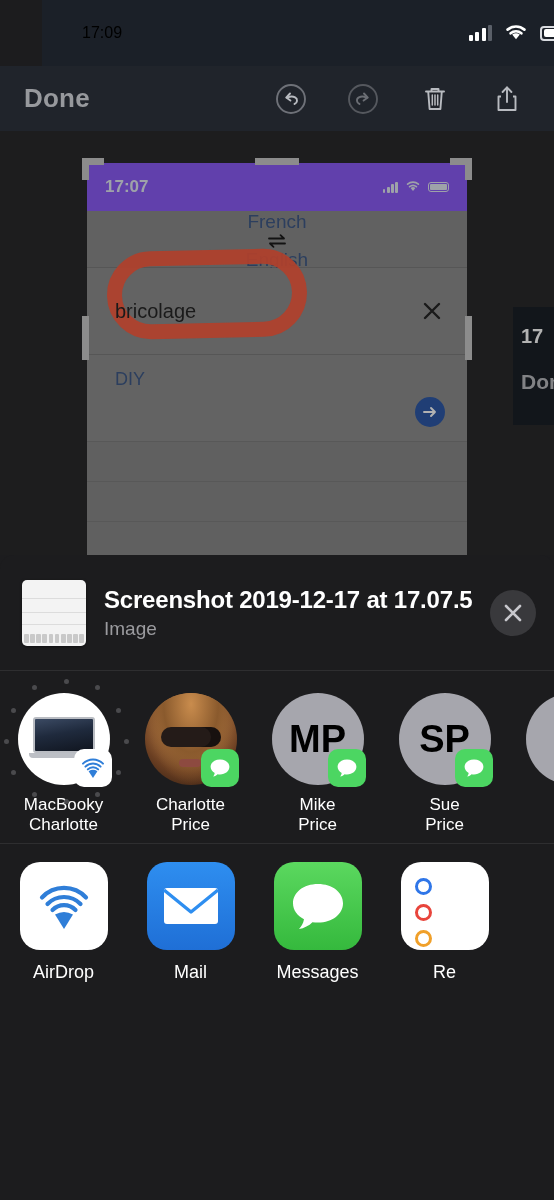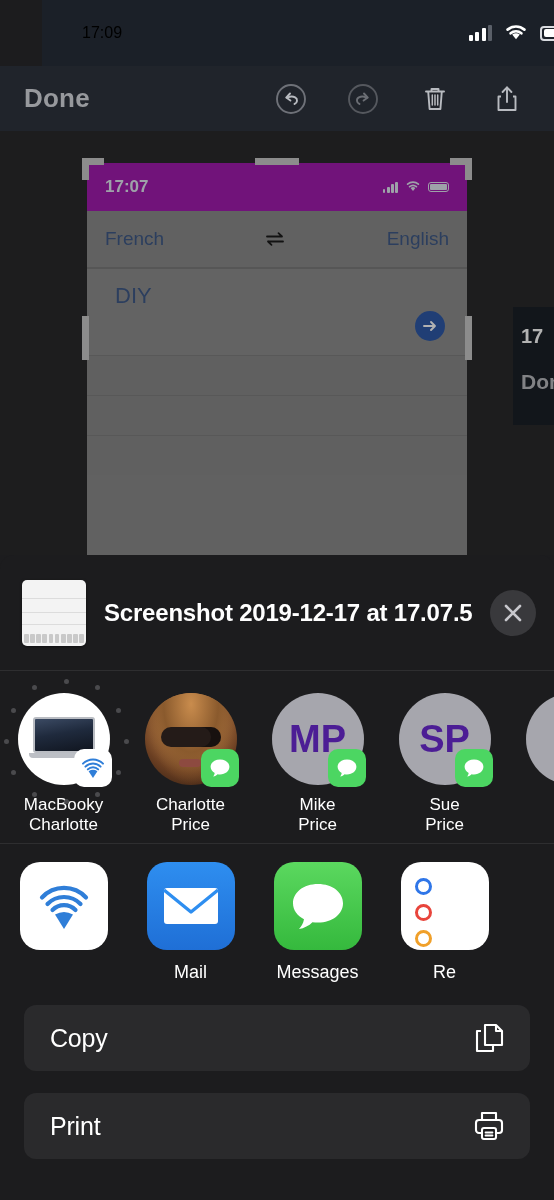--- a/index.html
+++ b/index.html
@@ -52,34 +52,34 @@
     background:#2a2a2c; overflow:hidden;
   }
   #canvas-dim { position:absolute; inset:0; background:rgba(0,0,0,.30); }
 
   
   #markup-image {
     position:absolute; left:87px; top:32px; width:380px; height:392px;
     background:#8c8c8c; overflow:hidden;
   }
   #inner-statusbar {
-    height:48px; background:#a21caf; display:flex; align-items:center;
+    height:48px; background:#8b5cf6; display:flex; align-items:center;
     justify-content:space-between; padding:0 18px;
   }
   #inner-time { color:#e3e8f2; font-size:17px; font-weight:bold; }
   #inner-status-icons { display:flex; align-items:center; gap:7px; }
   .ibars { display:flex; align-items:flex-end; gap:1.6px; height:11px; }
   .ibars i { display:block; width:2.6px; background:#e3e8f2; border-radius:1px; }
   .ibars i.b1{height:4px;} .ibars i.b2{height:6px;} .ibars i.b3{height:9px;} .ibars i.b4{height:11px;}
   .ibatt { width:21px; height:10px; border:1.5px solid #e3e8f2; border-radius:3px; padding:1px; }
   .ibatt span { display:block; height:100%; background:#e3e8f2; border-radius:1px; }
 
   #lang-row {
     height:56px; display:flex; align-items:center; justify-content:space-between;
-    padding:0 18px; background:#8c8c8c;
+    padding:0 36px; background:#8c8c8c;flex-direction:column;
   }
   .lang-label { color:#3f5a87; font-size:19px; }
   #swap-icon { width:22px; height:16px; }
   #swap-icon svg { width:100%; height:100%; display:block; }
 
   .inner-sep { height:1px; background:#7b7b7b; }
 
   #source-row {
     height:86px; background:#8f8f8f; display:flex; align-items:center;
     justify-content:space-between; padding:0 24px 0 28px; position:relative;
@@ -92,21 +92,21 @@
   #red-scribble {
     position:absolute; left:20px; top:-18px; width:200px; height:88px;
     border:15px solid #b1402b; border-radius:46px; z-index:2;
     transform:rotate(-1.3deg); opacity:.92;
   }
 
   #target-row {
     height:86px; background:#8f8f8f; display:flex; align-items:flex-start;
     justify-content:space-between; padding:14px 22px 0 28px; position:relative;
   }
-  #target-text { color:#3f5a87; font-size:22px; }
+  #target-text { color:#3f5a87; font-size:18px; }
   #go-button {
     position:absolute; right:22px; bottom:14px;
     width:30px; height:30px; border-radius:50%; background:#2f5aa8;
     display:flex; align-items:center; justify-content:center;
   }
   #go-button svg { width:18px; height:18px; display:block; }
   .empty-row { height:40px; background:#8a8a8a; border-top:1px solid #7f7f7f; }
 
   
   .crop-h { position:absolute; background:#c9c9c9; }
@@ -165,21 +165,21 @@
   #contacts-row {
     display:flex; gap:0; padding:22px 0 8px 0; overflow:hidden;
   }
   .contact { width:127px; flex-shrink:0; text-align:center; }
   .contact-avatar-wrap {
     width:92px; height:92px; margin:0 auto; position:relative;
   }
   .contact-avatar {
     width:92px; height:92px; border-radius:50%; overflow:hidden;
     display:flex; align-items:center; justify-content:center;
-    font-size:38px; font-weight:bold; color:#4c1d95;
+    font-size:38px; font-weight:bold; color:#000000;
   }
   .av-gray { background:#a6a6ad; }
   .av-white { background:#ffffff; }
   .av-photo {
     background:radial-gradient(circle at 50% 32%, #d8a878 0%, #a8703e 38%, #6b3f22 66%, #2d1a10 100%);
     position:relative;
   }
   .av-photo .hair {
     position:absolute; inset:0;
     background:radial-gradient(ellipse at 50% 12%, #c98c4d 0%, #8a5a2d 42%, rgba(0,0,0,0) 70%);
@@ -353,20 +353,29 @@
       <span id="swap-icon">
         <svg viewBox="0 0 22 16">
           <path d="M3 5.5 H18 M14.5 2.2 L18 5.5" stroke="#1a1a1a" stroke-width="1.8" fill="none" stroke-linecap="round" stroke-linejoin="round"></path>
           <path d="M19 10.5 H4 M7.5 13.8 L4 10.5" stroke="#1a1a1a" stroke-width="1.8" fill="none" stroke-linecap="round" stroke-linejoin="round"></path>
         </svg>
       </span>
       <span class="lang-label">English</span>
     </div>
     <div class="inner-sep"></div>
 
+    <div id="source-row">
+      <div id="red-scribble"></div>
+      <span id="source-text">bricolage</span>
+      <span id="clear-icon">
+        <svg viewBox="0 0 22 22">
+          <path d="M4 4 L18 18 M18 4 L4 18" stroke="#1a1a1a" stroke-width="2.4" stroke-linecap="round"></path>
+        </svg>
+      </span>
+    </div>
     <div class="inner-sep"></div>
 
     <div id="target-row">
       <span id="target-text">DIY</span>
       <span id="go-button">
         <svg viewBox="0 0 18 18">
           <path d="M3 9 H14 M10 5 L14 9 L10 13" stroke="#ffffff" stroke-width="1.9" fill="none" stroke-linecap="round" stroke-linejoin="round"></path>
         </svg>
       </span>
     </div>
@@ -406,20 +415,21 @@
           <i></i>
           <i></i>
           <i></i>
           <i></i>
           <i></i>
           <i></i>
         </span>
     </div>
     <div id="doc-info">
       <div id="doc-title">Screenshot 2019-12-17 at 17.07.56</div>
+      <div id="doc-subtitle">Image</div>
     </div>
     <div id="close-button">
       <svg viewBox="0 0 22 22">
         <path d="M4 4 L18 18 M18 4 L4 18" stroke="#c7c7cc" stroke-width="2.6" stroke-linecap="round"></path>
       </svg>
     </div>
   </div>
 
   <div class="sheet-divider"></div>
 
@@ -517,20 +527,21 @@
 
     <div class="app">
       <div class="app-icon ic-airdrop">
         <svg viewBox="0 0 62 62">
           <path d="M31 54 L22 39.5 a18 18 0 0 1 18 0 Z" fill="#2f7ed8"></path>
           <path d="M14.5 29 a23 23 0 0 1 33 0" stroke="#2f7ed8" stroke-width="4.2" fill="none" stroke-linecap="round"></path>
           <path d="M19.5 35 a16 16 0 0 1 23 0" stroke="#2f7ed8" stroke-width="4.2" fill="none" stroke-linecap="round"></path>
           <path d="M9 22.5 a30 30 0 0 1 44 0" stroke="#2f7ed8" stroke-width="4.2" fill="none" stroke-linecap="round"></path>
         </svg>
       </div>
+      <div class="app-name">AirDrop</div>
     </div>
 
     <div class="app">
       <div class="app-icon ic-mail">
         <svg viewBox="0 0 62 58">
           <rect x="4" y="11" width="54" height="36" rx="3" fill="#ffffff"></rect>
           <path d="M4 13 L31 35 L58 13" stroke="#2e8ef0" stroke-width="3.4" fill="none" stroke-linejoin="round"></path>
         </svg>
       </div>
       <div class="app-name">Mail</div>
@@ -549,38 +560,13 @@
     <div class="app">
       <div class="app-icon ic-reminders">
         <span class="rem-dot rem-b"></span>
         <span class="rem-dot rem-r"></span>
         <span class="rem-dot rem-o"></span>
       </div>
       <div class="app-name">Re</div>
     </div>
   </div>
 
-  <div id="actions">
-
-    <div class="action-row">
-      <span class="action-label">Copy</span>
-      <span class="action-icon">
-        <svg viewBox="0 0 34 34">
-          <path d="M13 4 H24 L30 10 V24 H13 Z" stroke="#ffffff" stroke-width="2.1" fill="none" stroke-linejoin="round"></path>
-          <path d="M24 4 V10 H30" stroke="#ffffff" stroke-width="2.1" fill="none" stroke-linejoin="round"></path>
-          <path d="M21 24 V30 H5 V10 H9" stroke="#ffffff" stroke-width="2.1" fill="none" stroke-linejoin="round"></path>
-        </svg>
-      </span>
-    </div>
-
-    <div class="action-row">
-      <span class="action-label">Print</span>
-      <span class="action-icon">
-        <svg viewBox="0 0 34 34">
-          <path d="M10 11 V4 H24 V11" stroke="#ffffff" stroke-width="2.1" fill="none" stroke-linejoin="round"></path>
-          <rect x="4" y="11" width="26" height="13" rx="3" stroke="#ffffff" stroke-width="2.1" fill="none"></rect>
-          <rect x="10" y="19" width="14" height="11" rx="2" stroke="#ffffff" stroke-width="2.1" fill="#1c1c1e"></rect>
-          <path d="M13.5 23.5 H20.5 M13.5 26.5 H20.5" stroke="#ffffff" stroke-width="1.8" stroke-linecap="round"></path>
-        </svg>
-      </span>
-    </div>
-  </div>
 </div>
 
 </body></html>

